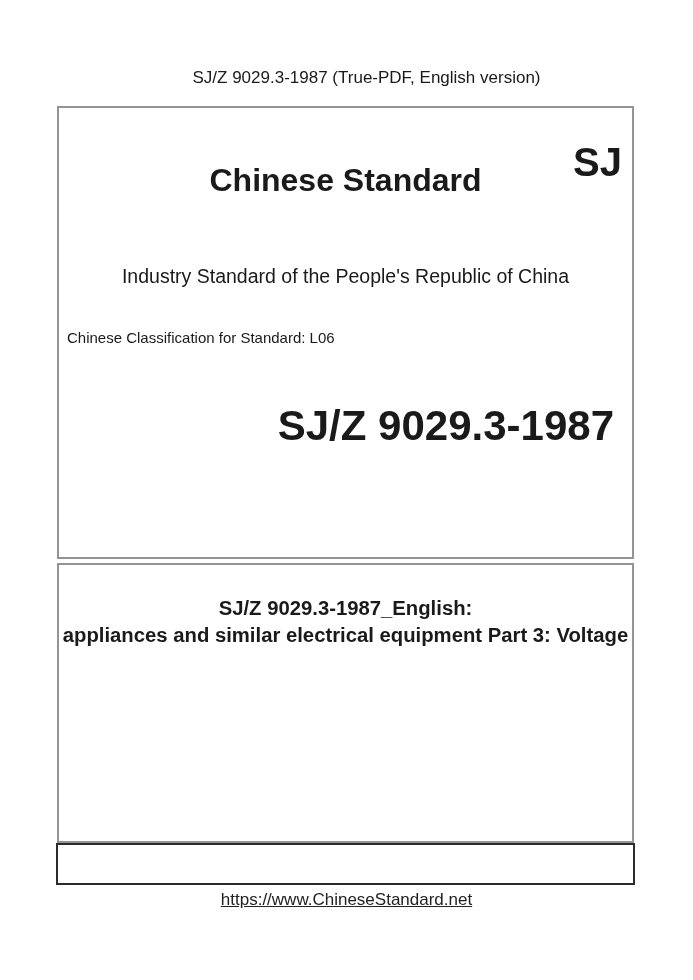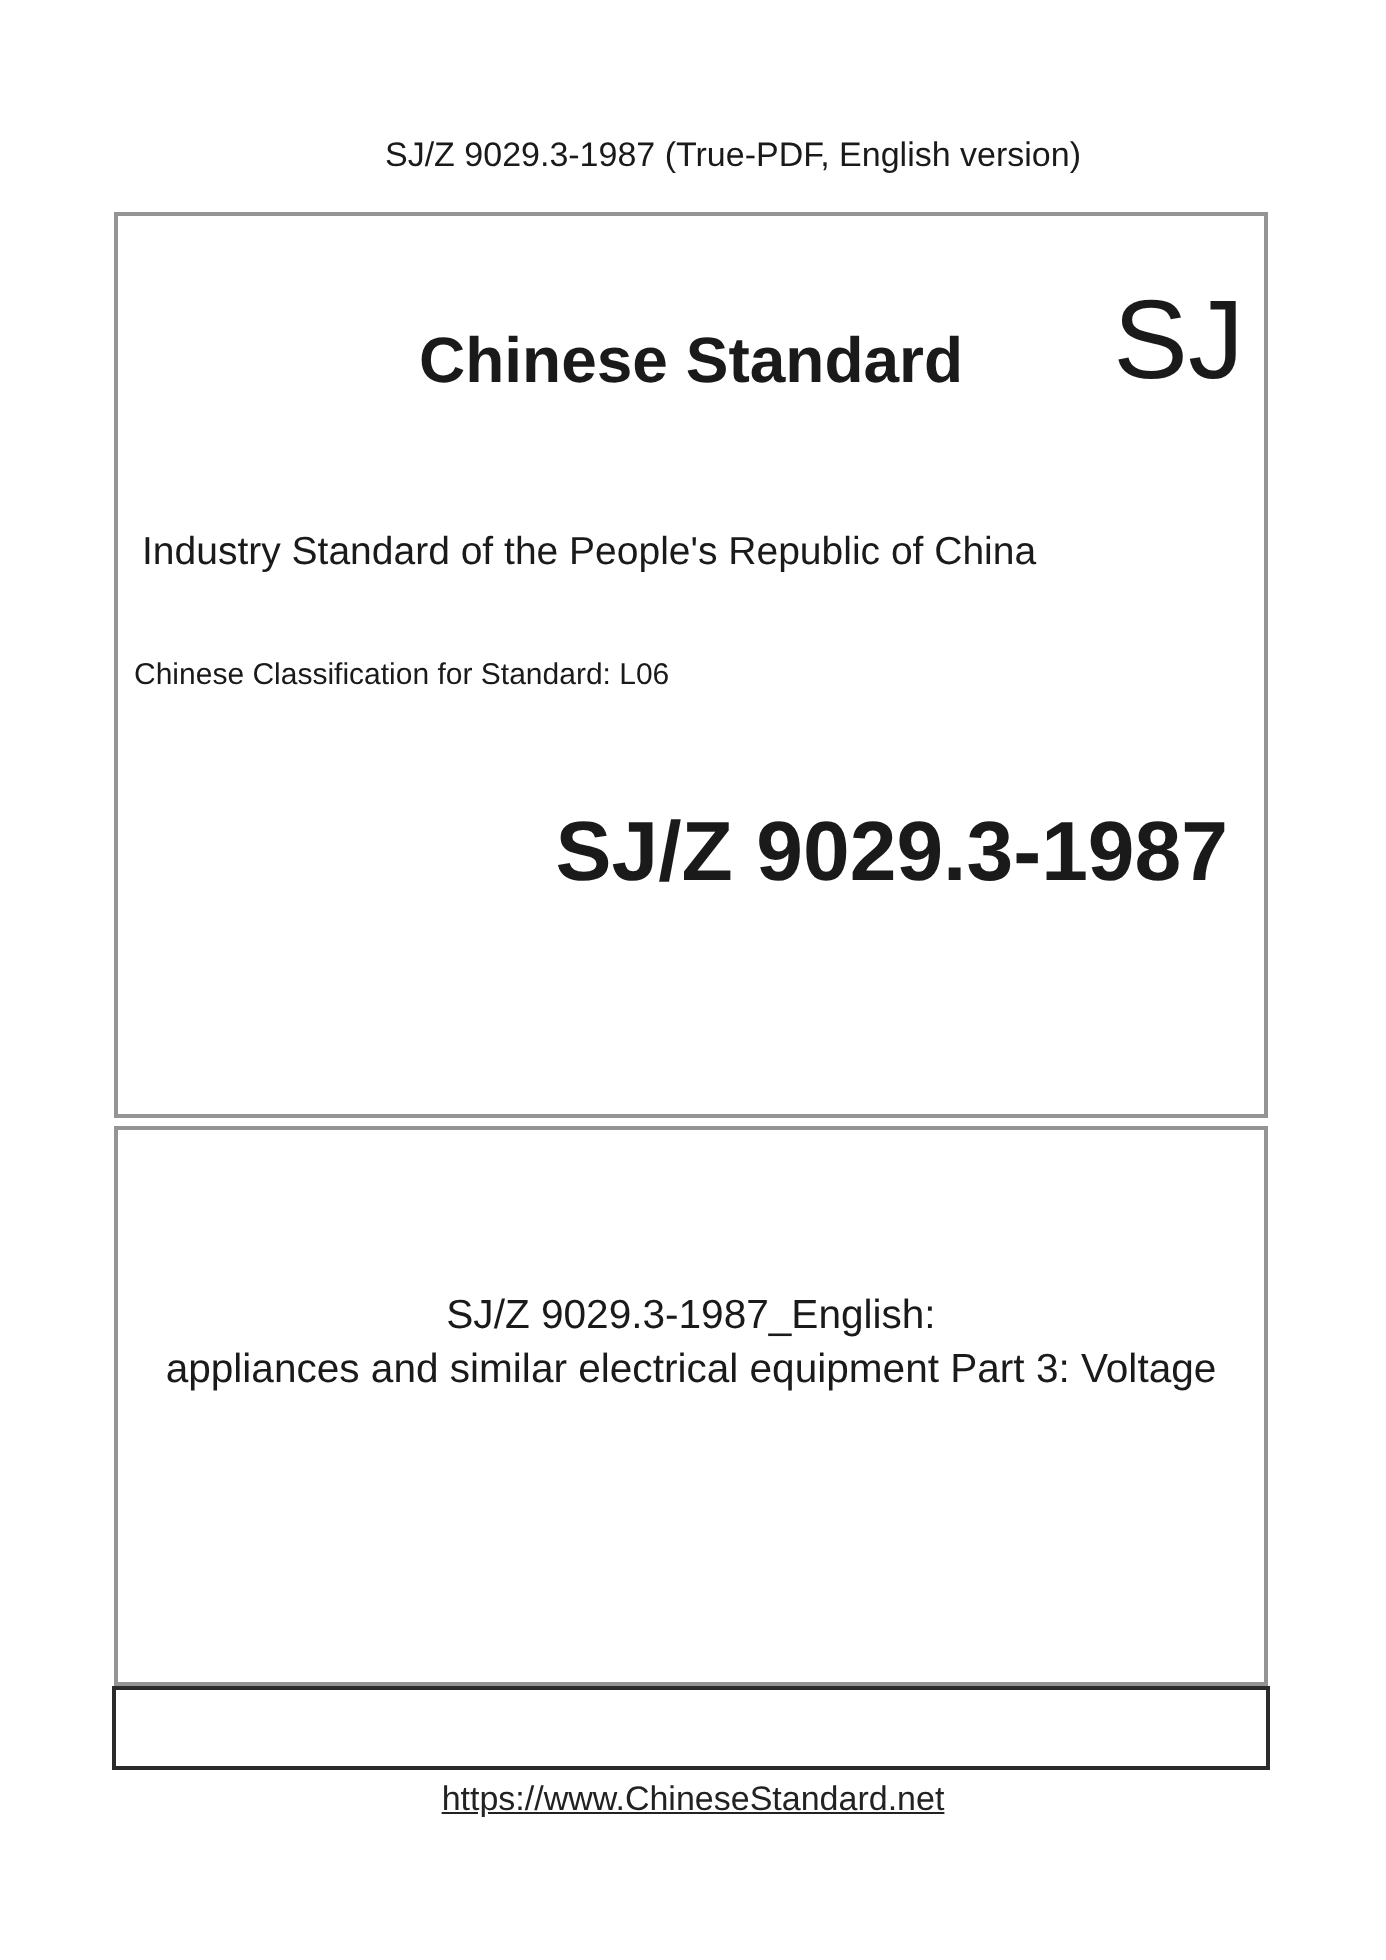--- a/index.html
+++ b/index.html
@@ -61,30 +61,31 @@
     text-align: center;
     font-size: 32px;
     font-weight: bold;
     line-height: 1.1;
     white-space: nowrap;
   }
   .brand-logo {
     position: absolute;
     top: 34px;
     right: 10px;
-    font-size: 56px;
-    font-weight: normal;
+    font-size: 40px;
+    font-weight: bold;
     line-height: 1;
     margin-left: 41px;
   }
   .subtitle {
     position: absolute;
     top: 157px;
-    left: 12px;
+    left: 0;
     right: 0;
+    text-align: center;
     font-size: 19.5px;
     line-height: 1.2;
     white-space: nowrap;
   }
   .classification {
     position: absolute;
     top: 221px;
     left: 8px;
     font-size: 15px;
     line-height: 1.2;
@@ -94,22 +95,23 @@
   .standard-number {
     position: absolute;
     top: 295px;
     right: 18px;
     font-size: 42px;
     font-weight: bold;
     line-height: 1.1;
     white-space: nowrap;
   }
   .description {
-    padding-top: 80px;
+    padding-top: 30px;
     width: 100%;
+    font-weight: bold;
   }
   .description .line {
     text-align: center;
     font-size: 20.3px;
     line-height: 27px;
     white-space: nowrap;
   }
   .doc-footer {
     position: absolute;
     top: 888px;

